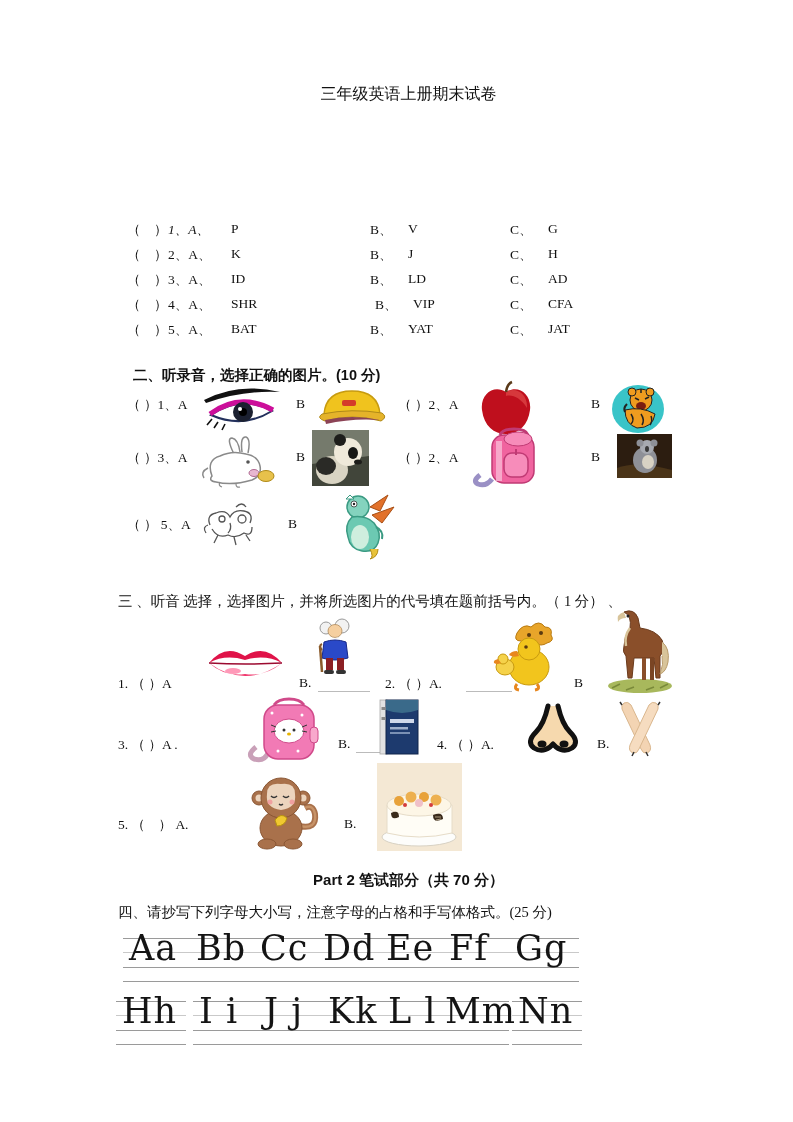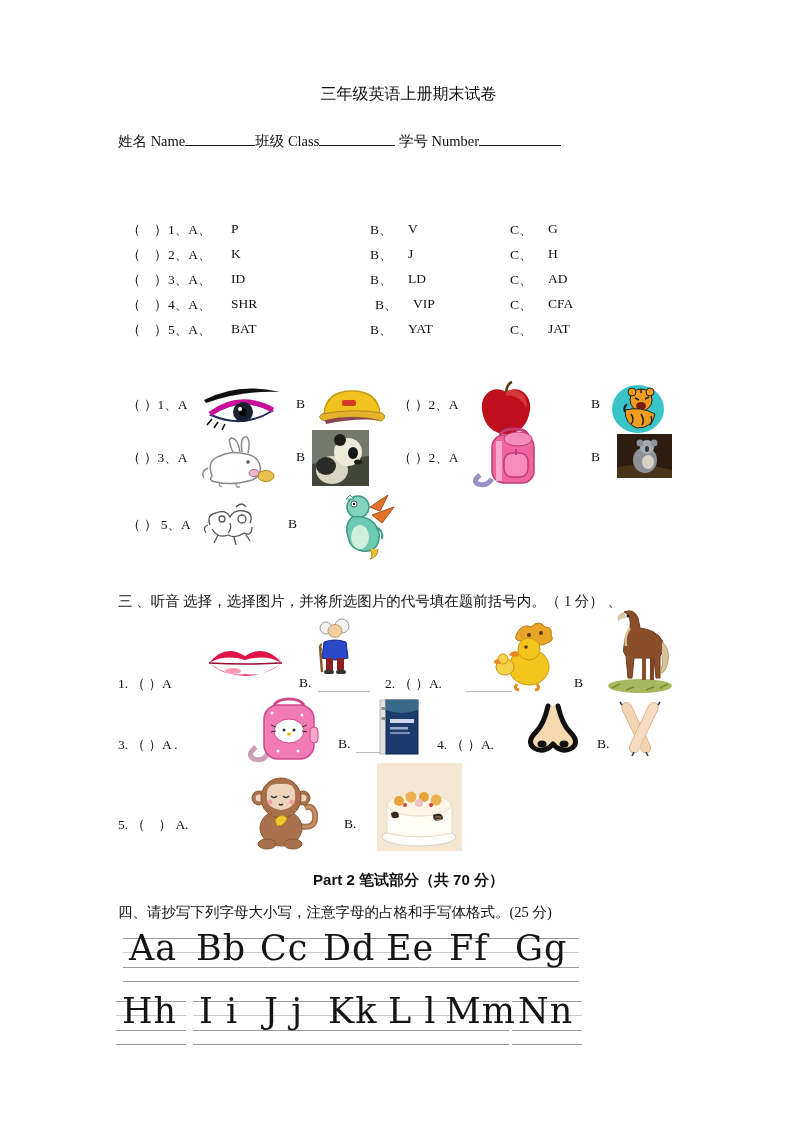--- a/index.html
+++ b/index.html
@@ -24,29 +24,26 @@
   .hw .lt{position:absolute;left:2px;top:-12px;font-family:"DejaVu Serif",serif;
     font-size:35px;line-height:44px;color:#141414;letter-spacing:1px;}
 </style>
 </head>
 <body>
 
 <div class="page">
 
   <div class="abs ctr t16" style="top:84px;">三年级英语上册期末试卷</div>
 
-  <div class="abs t14" style="top:131px;left:118px;">
-    <span>姓名 Name</span><span class="blank" style="width:70px;"></span><span>班级 Class</span><span class="blank" style="width:76px;"></span><span> 学号 Number</span><span class="blank" style="width:82px;"></span>
-  </div>
 
 
 
   <div class="abs t13" style="top:221px;left:0;width:793px;height:24px;">
     <span class="abs" style="left:127px;">（　）</span>
-    <span class="abs" style="left:168px;">1、A、</span>
+    <span class="abs" style="left:168px;font-style:italic;">1、A、</span>
     <span class="abs" style="left:231px;">P</span>
     <span class="abs" style="left:370px;">B、</span>
     <span class="abs" style="left:408px;">V</span>
     <span class="abs" style="left:510px;">C、</span>
     <span class="abs" style="left:548px;">G</span>
   </div>
   <div class="abs t13" style="top:246px;left:0;width:793px;height:24px;">
     <span class="abs" style="left:127px;">（　）</span>
     <span class="abs" style="left:168px;">2、A、</span>
     <span class="abs" style="left:231px;">K</span>
@@ -76,20 +73,21 @@
   <div class="abs t13" style="top:321px;left:0;width:793px;height:24px;">
     <span class="abs" style="left:127px;">（　）</span>
     <span class="abs" style="left:168px;">5、A、</span>
     <span class="abs" style="left:231px;">BAT</span>
     <span class="abs" style="left:370px;">B、</span>
     <span class="abs" style="left:408px;">YAT</span>
     <span class="abs" style="left:510px;">C、</span>
     <span class="abs" style="left:548px;">JAT</span>
   </div>
 
+  <div class="abs hd t14" style="top:366px;left:133px;">二、听录音，选择正确的图片。(10 分)</div>
 
   <span class="abs t13" style="top:396px;left:127px;">（  ）1、A</span>
   <div class="img" style="left:198px;top:383px;">
     <svg width="88" height="50" viewBox="0 0 88 50">
       <path d="M6,17 Q40,-1 82,9 Q44,7 8,20 Z" fill="#111"></path>
       <path d="M13,32 Q43,11 74,28 Q45,46 13,32 Z" fill="#fff" stroke="#23305c" stroke-width="2"></path>
       <path d="M12,31 Q42,9 75,27" fill="none" stroke="#cc0f9a" stroke-width="5"></path>
       <circle cx="45" cy="29" r="10" fill="#1b2030"></circle>
       <circle cx="45" cy="29" r="4" fill="#000"></circle>
       <circle cx="42" cy="26" r="2" fill="#fff"></circle>

